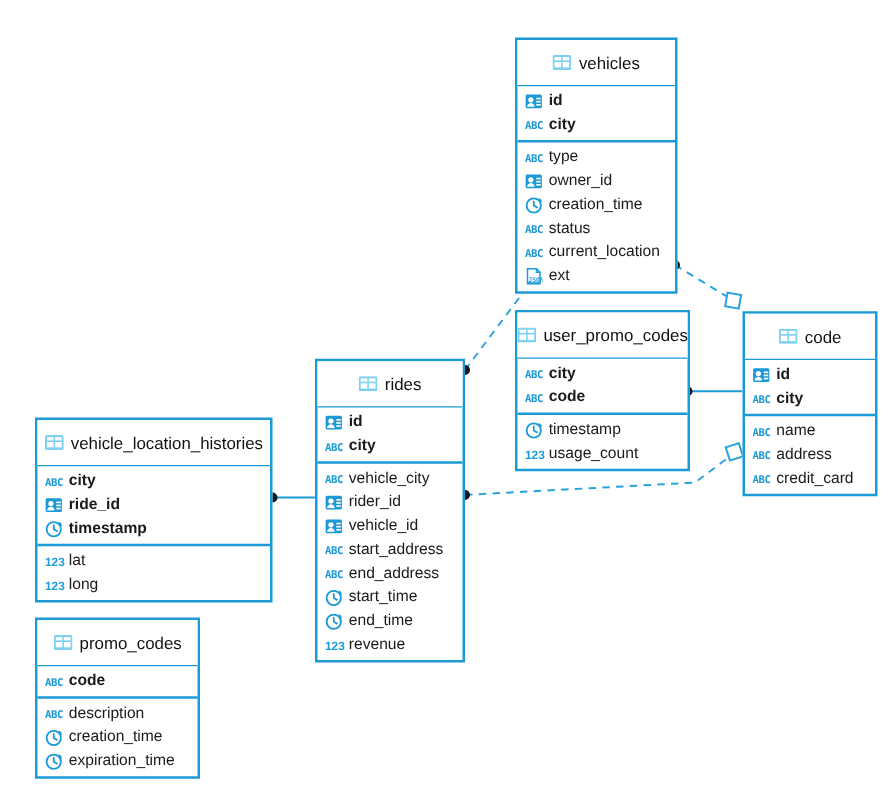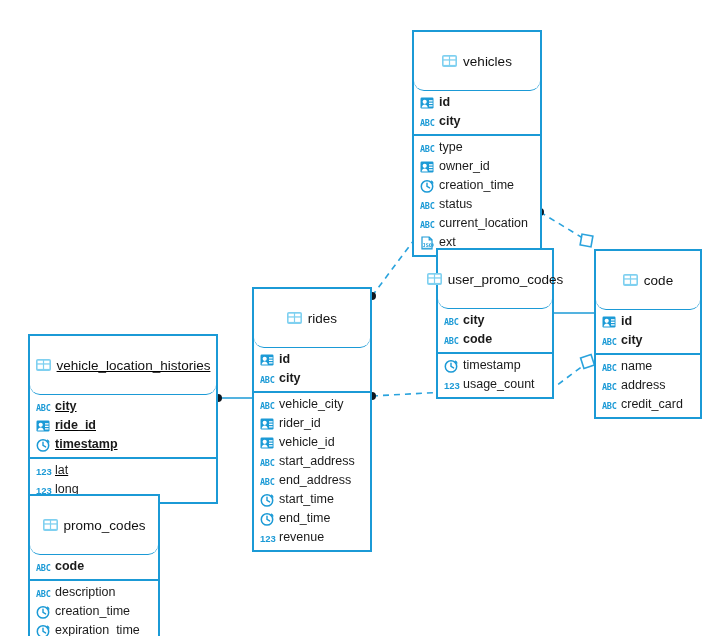--- a/index.html
+++ b/index.html
@@ -18,23 +18,22 @@
     background:#ffffff;
     border:2px solid #1b9ad6;
     box-sizing:border-box;
     z-index:2;
   }
   .tbl-header{
     height:26px;
     border-bottom:1px solid #1b9ad6;
     display:flex;align-items:center;justify-content:center;
     gap:6px;
-    padding:16px 8px;
+    padding:5px 8px;
     background:#ffffff;
-    border-radius:10px;
   }
   .tbl-title{
     font-size:13.5px;color:#111111;white-space:nowrap;
   }
   .pk-section{border-bottom:2px solid #1b9ad6;}
   .pk-section .col-name{font-weight:bold;}
   .col-row{
     display:flex;align-items:center;gap:5px;
     height:19px;padding:0 5px 0 6px;
     white-space:nowrap;
@@ -175,21 +174,21 @@
               <path d="M2 1 h7.2 l2.8 2.8 V13 H2 Z" fill="#ffffff" stroke="#1b9ad6" stroke-width="1.2"></path>
               <path d="M9.2 1 v2.8 h2.8" fill="none" stroke="#1b9ad6" stroke-width="1.2"></path>
               <text x="2.6" y="11.4" font-family="DejaVu Sans Mono, monospace" font-size="5.2" font-weight="bold" fill="#1b9ad6">JSON</text>
               <rect x="2.4" y="11.8" width="9.2" height="0.9" fill="#1b9ad6"></rect>
             </svg>
           </span>
           <span class="col-name">ext</span>
         </div>
       </div>
     </div>
-    <div class="table-node" style="left: 436px; top: 248px; width: 118px;">
+    <div class="table-node" style="left: 412px; top: 248px; width: 140px;">
       <div class="tbl-header">
         <span class="ic ic-grid">
           <svg width="15" height="12" viewBox="0 0 15 12" xmlns="http://www.w3.org/2000/svg">
             <rect x="0.5" y="0.5" width="14" height="11" rx="1" fill="#7fd0f0" stroke="#7fd0f0"></rect>
             <rect x="1.6" y="1.7" width="5.3" height="2.6" fill="#ffffff"></rect>
             <rect x="8.1" y="1.7" width="5.3" height="2.6" fill="#ffffff"></rect>
             <rect x="1.6" y="5.6" width="5.3" height="4.3" fill="#ffffff"></rect>
             <rect x="8.1" y="5.6" width="5.3" height="4.3" fill="#ffffff"></rect>
           </svg>
         </span>
@@ -407,21 +406,21 @@
         <div class="col-row">
           <span class="ic">
             <svg width="16" height="14" viewBox="0 0 16 14" xmlns="http://www.w3.org/2000/svg">
               <text x="0" y="11" font-family="Liberation Sans, sans-serif" font-size="9.5" font-weight="bold" fill="#1b9ad6">123</text>
             </svg>
           </span>
           <span class="col-name">revenue</span>
         </div>
       </div>
     </div>
-    <div class="table-node" style="left: 28px; top: 334px; width: 190px; text-decoration: underline;">
+    <div class="table-node" style="left: 28px; top: 334px; width: 190px;">
       <div class="tbl-header">
         <span class="ic ic-grid">
           <svg width="15" height="12" viewBox="0 0 15 12" xmlns="http://www.w3.org/2000/svg">
             <rect x="0.5" y="0.5" width="14" height="11" rx="1" fill="#7fd0f0" stroke="#7fd0f0"></rect>
             <rect x="1.6" y="1.7" width="5.3" height="2.6" fill="#ffffff"></rect>
             <rect x="8.1" y="1.7" width="5.3" height="2.6" fill="#ffffff"></rect>
             <rect x="1.6" y="5.6" width="5.3" height="4.3" fill="#ffffff"></rect>
             <rect x="8.1" y="5.6" width="5.3" height="4.3" fill="#ffffff"></rect>
           </svg>
         </span>

